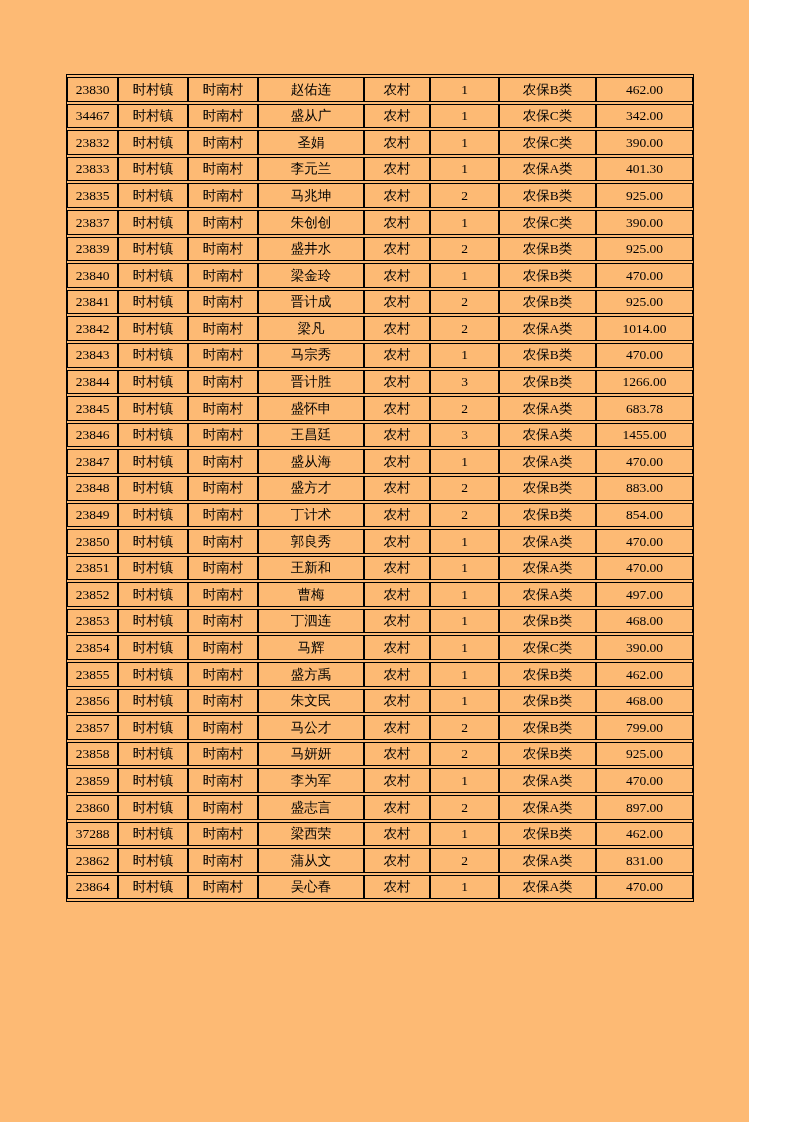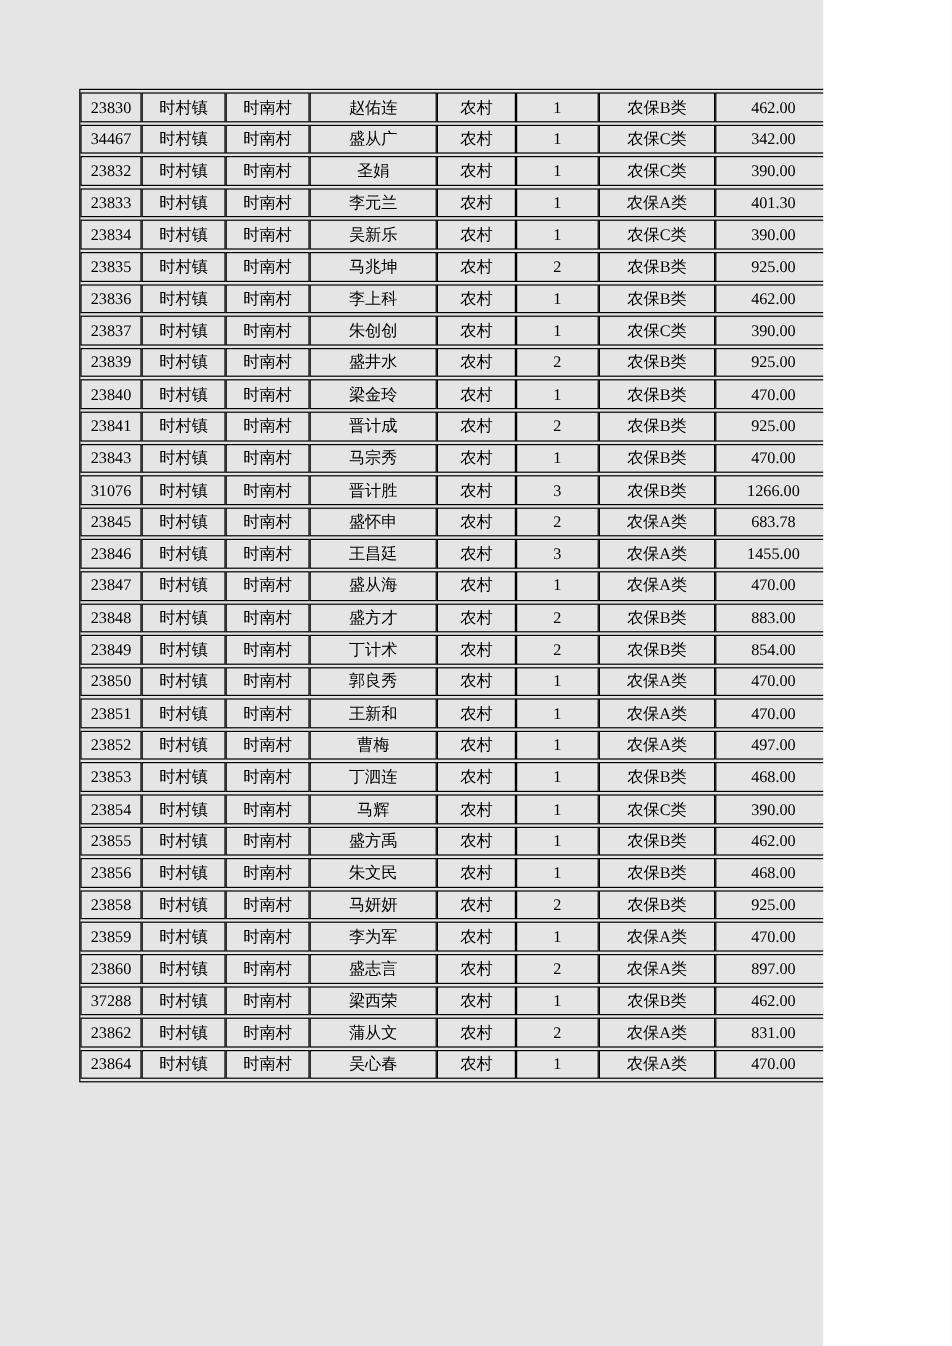--- a/index.html
+++ b/index.html
@@ -2,23 +2,23 @@
 <html><head>
 <meta charset="utf-8">
 <style>
   html, body {
     margin: 0;
     padding: 0;
     background: #ffffff;
   }
   .page {
     position: relative;
-    width: 686px;
+    width: 749px;
     height: 1122px;
-    background: #e5e5e5;
+    background: #fdba74;
     overflow: hidden;
     font-family: "Liberation Serif", "DejaVu Serif", serif;
     color: #000000;
   }
   table.roster {
     position: absolute;
     left: 66px;
     top: 74px;
     width: 627px;
     table-layout: fixed;
@@ -98,228 +98,228 @@
         <td>23833</td>
         <td>时村镇</td>
         <td>时南村</td>
         <td>李元兰</td>
         <td>农村</td>
         <td>1</td>
         <td>农保A类</td>
         <td>401.30</td>
       </tr>
         <tr>
-        <td>23834</td>
-        <td>时村镇</td>
-        <td>时南村</td>
-        <td>吴新乐</td>
+        <td>23835</td>
+        <td>时村镇</td>
+        <td>时南村</td>
+        <td>马兆坤</td>
+        <td>农村</td>
+        <td>2</td>
+        <td>农保B类</td>
+        <td>925.00</td>
+      </tr>
+        <tr>
+        <td>23837</td>
+        <td>时村镇</td>
+        <td>时南村</td>
+        <td>朱创创</td>
         <td>农村</td>
         <td>1</td>
         <td>农保C类</td>
         <td>390.00</td>
       </tr>
         <tr>
-        <td>23835</td>
-        <td>时村镇</td>
-        <td>时南村</td>
-        <td>马兆坤</td>
+        <td>23839</td>
+        <td>时村镇</td>
+        <td>时南村</td>
+        <td>盛井水</td>
         <td>农村</td>
         <td>2</td>
         <td>农保B类</td>
         <td>925.00</td>
       </tr>
         <tr>
-        <td>23836</td>
-        <td>时村镇</td>
-        <td>时南村</td>
-        <td>李上科</td>
-        <td>农村</td>
-        <td>1</td>
-        <td>农保B类</td>
-        <td>462.00</td>
-      </tr>
-        <tr>
-        <td>23837</td>
-        <td>时村镇</td>
-        <td>时南村</td>
-        <td>朱创创</td>
+        <td>23840</td>
+        <td>时村镇</td>
+        <td>时南村</td>
+        <td>梁金玲</td>
+        <td>农村</td>
+        <td>1</td>
+        <td>农保B类</td>
+        <td>470.00</td>
+      </tr>
+        <tr>
+        <td>23841</td>
+        <td>时村镇</td>
+        <td>时南村</td>
+        <td>晋计成</td>
+        <td>农村</td>
+        <td>2</td>
+        <td>农保B类</td>
+        <td>925.00</td>
+      </tr>
+        <tr>
+        <td>23842</td>
+        <td>时村镇</td>
+        <td>时南村</td>
+        <td>梁凡</td>
+        <td>农村</td>
+        <td>2</td>
+        <td>农保A类</td>
+        <td>1014.00</td>
+      </tr>
+        <tr>
+        <td>23843</td>
+        <td>时村镇</td>
+        <td>时南村</td>
+        <td>马宗秀</td>
+        <td>农村</td>
+        <td>1</td>
+        <td>农保B类</td>
+        <td>470.00</td>
+      </tr>
+        <tr>
+        <td>23844</td>
+        <td>时村镇</td>
+        <td>时南村</td>
+        <td>晋计胜</td>
+        <td>农村</td>
+        <td>3</td>
+        <td>农保B类</td>
+        <td>1266.00</td>
+      </tr>
+        <tr>
+        <td>23845</td>
+        <td>时村镇</td>
+        <td>时南村</td>
+        <td>盛怀申</td>
+        <td>农村</td>
+        <td>2</td>
+        <td>农保A类</td>
+        <td>683.78</td>
+      </tr>
+        <tr>
+        <td>23846</td>
+        <td>时村镇</td>
+        <td>时南村</td>
+        <td>王昌廷</td>
+        <td>农村</td>
+        <td>3</td>
+        <td>农保A类</td>
+        <td>1455.00</td>
+      </tr>
+        <tr>
+        <td>23847</td>
+        <td>时村镇</td>
+        <td>时南村</td>
+        <td>盛从海</td>
+        <td>农村</td>
+        <td>1</td>
+        <td>农保A类</td>
+        <td>470.00</td>
+      </tr>
+        <tr>
+        <td>23848</td>
+        <td>时村镇</td>
+        <td>时南村</td>
+        <td>盛方才</td>
+        <td>农村</td>
+        <td>2</td>
+        <td>农保B类</td>
+        <td>883.00</td>
+      </tr>
+        <tr>
+        <td>23849</td>
+        <td>时村镇</td>
+        <td>时南村</td>
+        <td>丁计术</td>
+        <td>农村</td>
+        <td>2</td>
+        <td>农保B类</td>
+        <td>854.00</td>
+      </tr>
+        <tr>
+        <td>23850</td>
+        <td>时村镇</td>
+        <td>时南村</td>
+        <td>郭良秀</td>
+        <td>农村</td>
+        <td>1</td>
+        <td>农保A类</td>
+        <td>470.00</td>
+      </tr>
+        <tr>
+        <td>23851</td>
+        <td>时村镇</td>
+        <td>时南村</td>
+        <td>王新和</td>
+        <td>农村</td>
+        <td>1</td>
+        <td>农保A类</td>
+        <td>470.00</td>
+      </tr>
+        <tr>
+        <td>23852</td>
+        <td>时村镇</td>
+        <td>时南村</td>
+        <td>曹梅</td>
+        <td>农村</td>
+        <td>1</td>
+        <td>农保A类</td>
+        <td>497.00</td>
+      </tr>
+        <tr>
+        <td>23853</td>
+        <td>时村镇</td>
+        <td>时南村</td>
+        <td>丁泗连</td>
+        <td>农村</td>
+        <td>1</td>
+        <td>农保B类</td>
+        <td>468.00</td>
+      </tr>
+        <tr>
+        <td>23854</td>
+        <td>时村镇</td>
+        <td>时南村</td>
+        <td>马辉</td>
         <td>农村</td>
         <td>1</td>
         <td>农保C类</td>
         <td>390.00</td>
       </tr>
         <tr>
-        <td>23839</td>
-        <td>时村镇</td>
-        <td>时南村</td>
-        <td>盛井水</td>
-        <td>农村</td>
-        <td>2</td>
-        <td>农保B类</td>
-        <td>925.00</td>
-      </tr>
-        <tr>
-        <td>23840</td>
-        <td>时村镇</td>
-        <td>时南村</td>
-        <td>梁金玲</td>
-        <td>农村</td>
-        <td>1</td>
-        <td>农保B类</td>
-        <td>470.00</td>
-      </tr>
-        <tr>
-        <td>23841</td>
-        <td>时村镇</td>
-        <td>时南村</td>
-        <td>晋计成</td>
-        <td>农村</td>
-        <td>2</td>
-        <td>农保B类</td>
-        <td>925.00</td>
-      </tr>
-        <tr>
-        <td>23843</td>
-        <td>时村镇</td>
-        <td>时南村</td>
-        <td>马宗秀</td>
-        <td>农村</td>
-        <td>1</td>
-        <td>农保B类</td>
-        <td>470.00</td>
-      </tr>
-        <tr>
-        <td>31076</td>
-        <td>时村镇</td>
-        <td>时南村</td>
-        <td>晋计胜</td>
-        <td>农村</td>
-        <td>3</td>
-        <td>农保B类</td>
-        <td>1266.00</td>
-      </tr>
-        <tr>
-        <td>23845</td>
-        <td>时村镇</td>
-        <td>时南村</td>
-        <td>盛怀申</td>
-        <td>农村</td>
-        <td>2</td>
-        <td>农保A类</td>
-        <td>683.78</td>
-      </tr>
-        <tr>
-        <td>23846</td>
-        <td>时村镇</td>
-        <td>时南村</td>
-        <td>王昌廷</td>
-        <td>农村</td>
-        <td>3</td>
-        <td>农保A类</td>
-        <td>1455.00</td>
-      </tr>
-        <tr>
-        <td>23847</td>
-        <td>时村镇</td>
-        <td>时南村</td>
-        <td>盛从海</td>
-        <td>农村</td>
-        <td>1</td>
-        <td>农保A类</td>
-        <td>470.00</td>
-      </tr>
-        <tr>
-        <td>23848</td>
-        <td>时村镇</td>
-        <td>时南村</td>
-        <td>盛方才</td>
-        <td>农村</td>
-        <td>2</td>
-        <td>农保B类</td>
-        <td>883.00</td>
-      </tr>
-        <tr>
-        <td>23849</td>
-        <td>时村镇</td>
-        <td>时南村</td>
-        <td>丁计术</td>
-        <td>农村</td>
-        <td>2</td>
-        <td>农保B类</td>
-        <td>854.00</td>
-      </tr>
-        <tr>
-        <td>23850</td>
-        <td>时村镇</td>
-        <td>时南村</td>
-        <td>郭良秀</td>
-        <td>农村</td>
-        <td>1</td>
-        <td>农保A类</td>
-        <td>470.00</td>
-      </tr>
-        <tr>
-        <td>23851</td>
-        <td>时村镇</td>
-        <td>时南村</td>
-        <td>王新和</td>
-        <td>农村</td>
-        <td>1</td>
-        <td>农保A类</td>
-        <td>470.00</td>
-      </tr>
-        <tr>
-        <td>23852</td>
-        <td>时村镇</td>
-        <td>时南村</td>
-        <td>曹梅</td>
-        <td>农村</td>
-        <td>1</td>
-        <td>农保A类</td>
-        <td>497.00</td>
-      </tr>
-        <tr>
-        <td>23853</td>
-        <td>时村镇</td>
-        <td>时南村</td>
-        <td>丁泗连</td>
+        <td>23855</td>
+        <td>时村镇</td>
+        <td>时南村</td>
+        <td>盛方禹</td>
+        <td>农村</td>
+        <td>1</td>
+        <td>农保B类</td>
+        <td>462.00</td>
+      </tr>
+        <tr>
+        <td>23856</td>
+        <td>时村镇</td>
+        <td>时南村</td>
+        <td>朱文民</td>
         <td>农村</td>
         <td>1</td>
         <td>农保B类</td>
         <td>468.00</td>
       </tr>
         <tr>
-        <td>23854</td>
-        <td>时村镇</td>
-        <td>时南村</td>
-        <td>马辉</td>
-        <td>农村</td>
-        <td>1</td>
-        <td>农保C类</td>
-        <td>390.00</td>
-      </tr>
-        <tr>
-        <td>23855</td>
-        <td>时村镇</td>
-        <td>时南村</td>
-        <td>盛方禹</td>
-        <td>农村</td>
-        <td>1</td>
-        <td>农保B类</td>
-        <td>462.00</td>
-      </tr>
-        <tr>
-        <td>23856</td>
-        <td>时村镇</td>
-        <td>时南村</td>
-        <td>朱文民</td>
-        <td>农村</td>
-        <td>1</td>
-        <td>农保B类</td>
-        <td>468.00</td>
+        <td>23857</td>
+        <td>时村镇</td>
+        <td>时南村</td>
+        <td>马公才</td>
+        <td>农村</td>
+        <td>2</td>
+        <td>农保B类</td>
+        <td>799.00</td>
       </tr>
         <tr>
         <td>23858</td>
         <td>时村镇</td>
         <td>时南村</td>
         <td>马妍妍</td>
         <td>农村</td>
         <td>2</td>
         <td>农保B类</td>
         <td>925.00</td>

